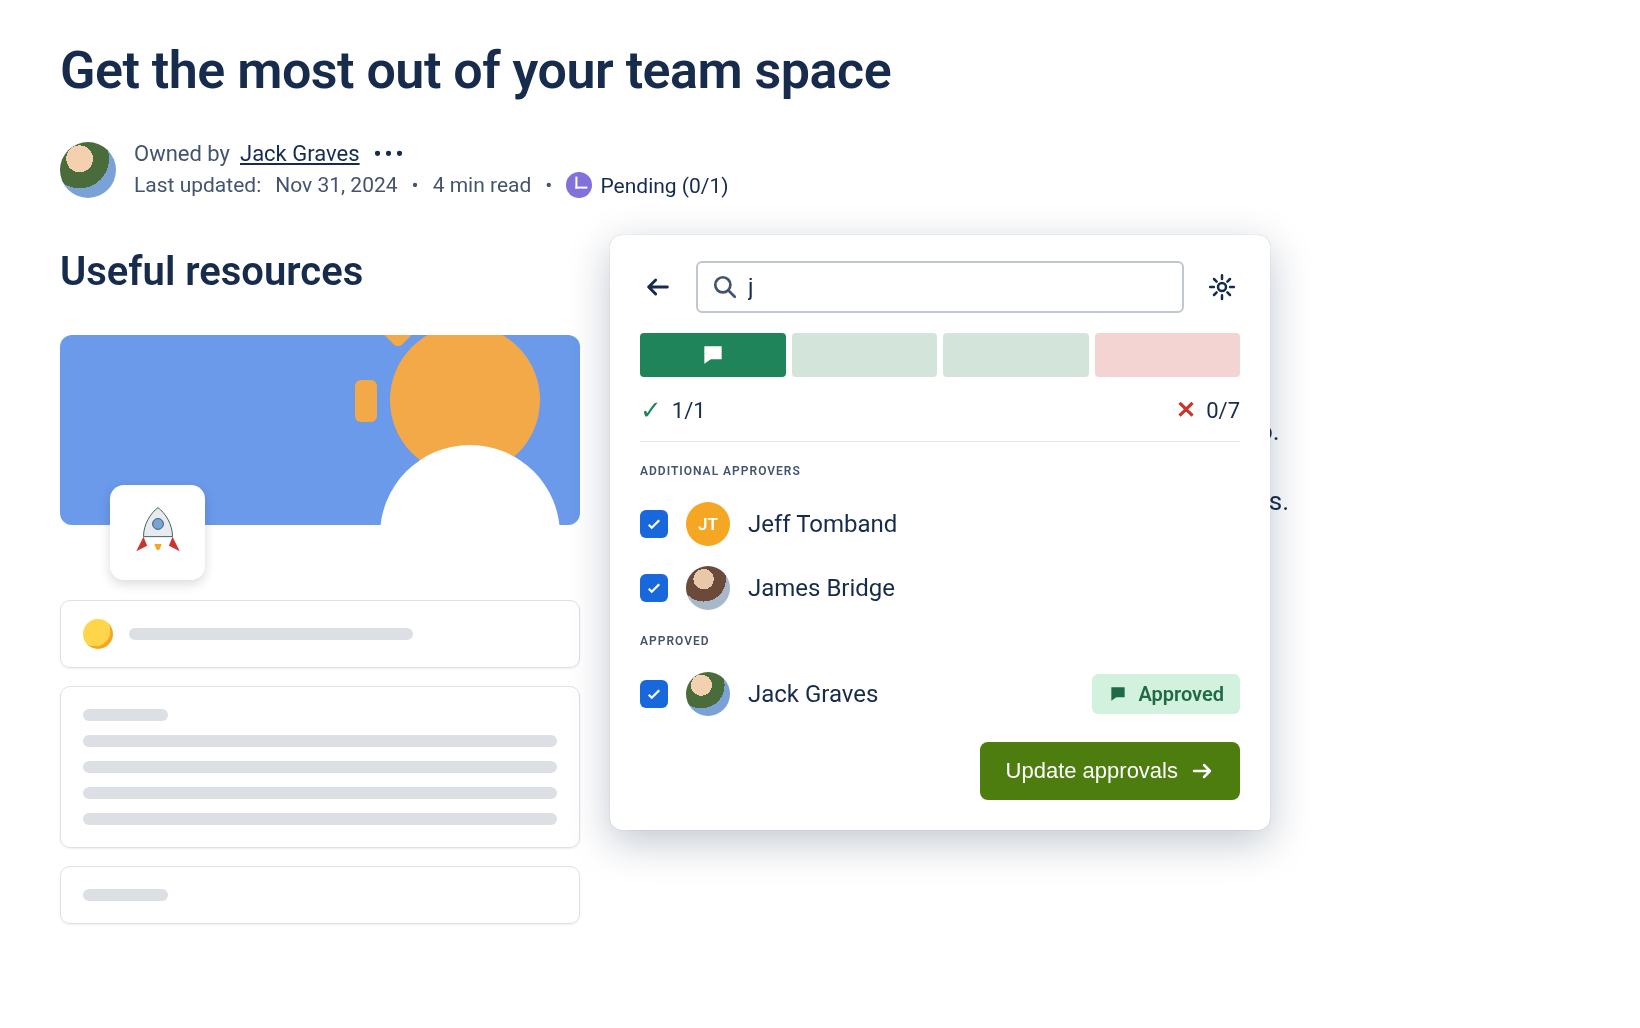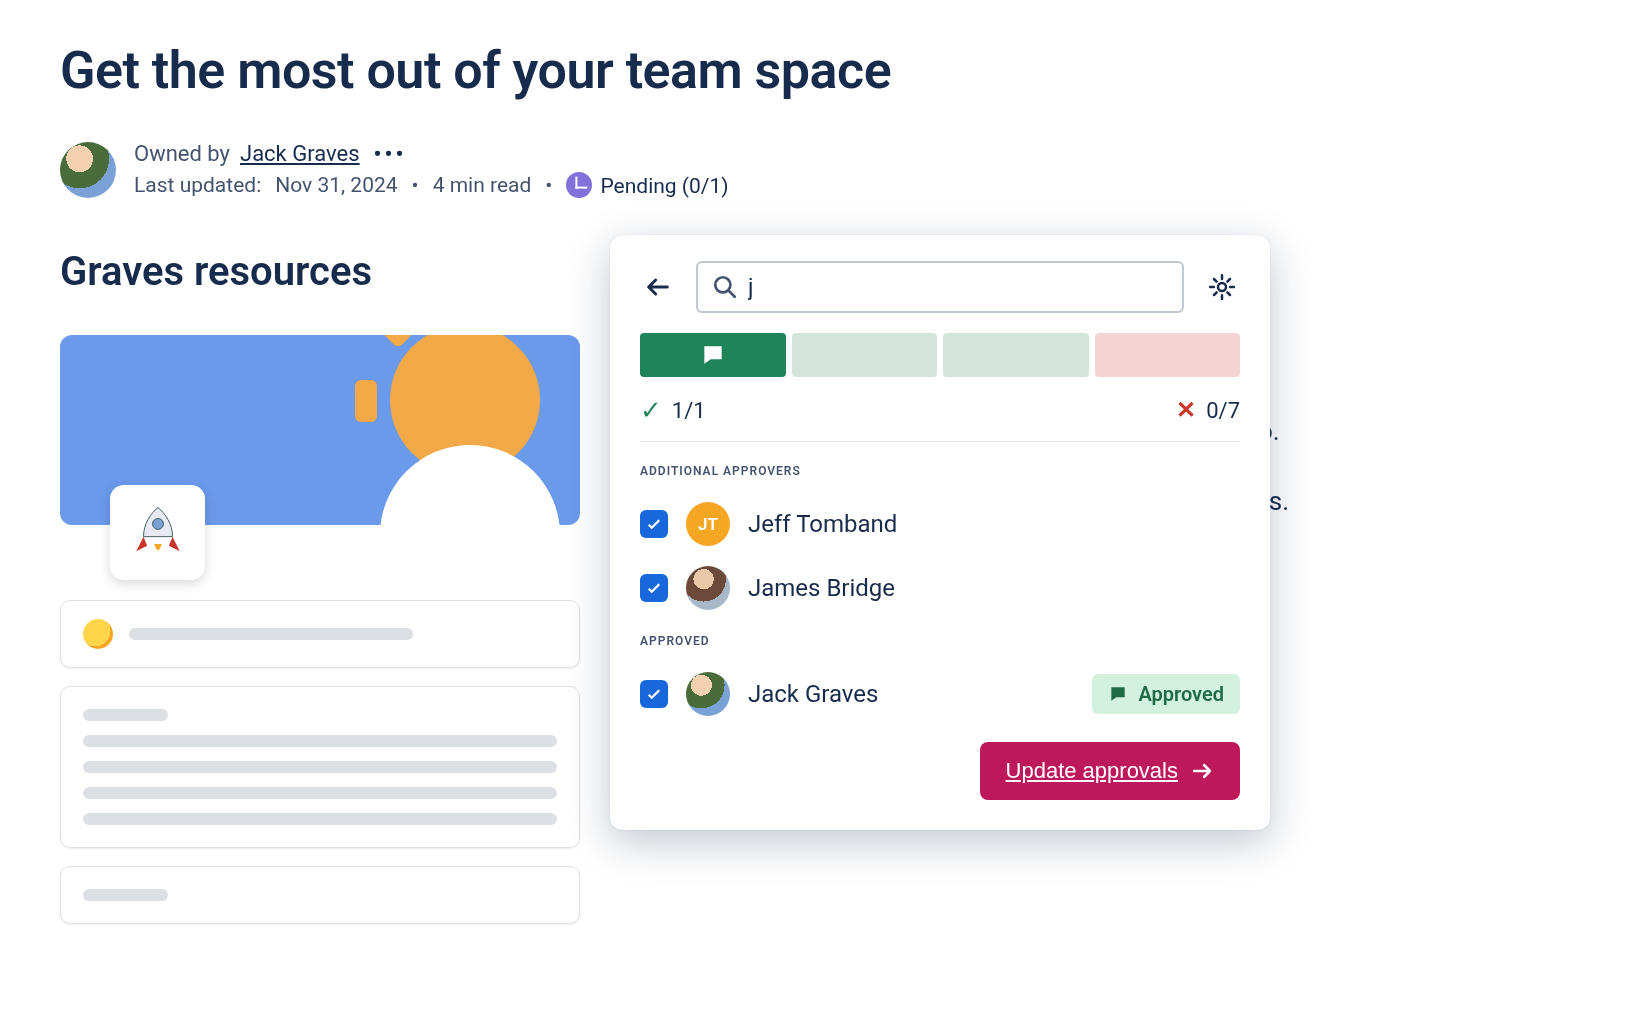--- a/index.html
+++ b/index.html
@@ -223,24 +223,24 @@
 .approver-name { font-size:24px; color:#172b4d; flex:1;}
 .status-pill {
   background:#d3f1df; color:#1f6b45; font-weight:600;
   padding:8px 16px; border-radius:6px; font-size:20px;
   display:inline-flex; align-items:center; gap:10px;
 }
 .status-pill svg { width:20px; height:20px; fill:#1f6b45;}
 
 .update-btn {
   margin-top:16px; float:right;
-  background:#be185d; color:#fff; border:none;
+  background:#4d7c0f; color:#fff; border:none;
   padding:16px 26px; border-radius:8px;
   font-size:22px; font-weight:500; cursor:pointer;
-  display:inline-flex; align-items:center; gap:12px;text-decoration:underline;
+  display:inline-flex; align-items:center; gap:12px;
 }
 .update-btn svg { width:24px; height:24px; stroke:#fff; stroke-width:2.5; fill:none;}
 .popover::after { content:""; display:block; clear:both;}
 </style>
 </head>
 <body>
 
 <h1 class="page-title">Get the most out of your team space</h1>
 
 <div class="meta-row">
@@ -258,21 +258,21 @@
       <span>4 min read</span>
       <span class="meta-dot">•</span>
       <span class="status-badge">
         <span class="clock-icon"></span>
         <span>Pending (0/1)</span>
       </span>
     </div>
   </div>
 </div>
 
-<h2 class="section-heading">Graves resources</h2>
+<h2 class="section-heading">Useful resources</h2>
 
 <div class="content-row">
   <div class="card-col">
     <div class="hero-card">
       <div class="sun"></div>
       <div class="cloud"></div>
     </div>
     <div class="rocket-box">
       <svg viewBox="0 0 64 64">
         <path d="M32 4 C40 10 48 22 48 36 L16 36 C16 22 24 10 32 4 Z" fill="#e7eaf0" stroke="#355"></path>

